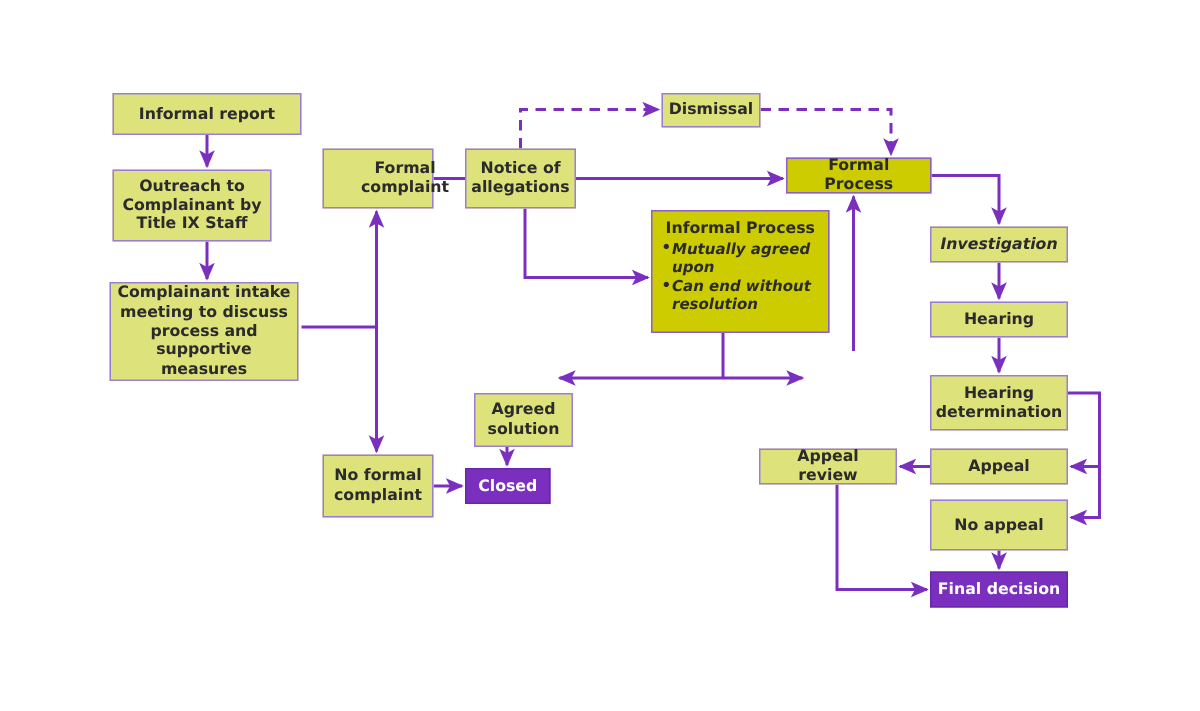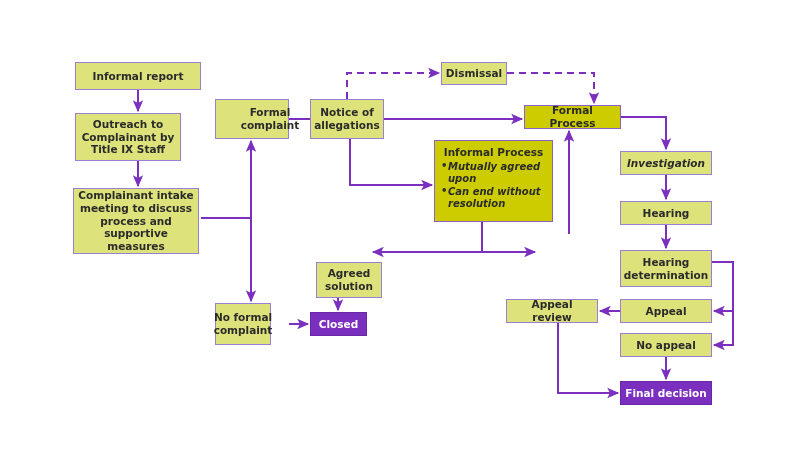--- a/index.html
+++ b/index.html
@@ -100,21 +100,21 @@
   </div>
 
   <div class="node" style="left:73px;top:188px;width:126px;height:66px;">
     <span>Complainant intake meeting to discuss process and supportive measures</span>
   </div>
 
   <div class="node" style="left:215px;top:99px;width:74px;height:40px;padding-left:39px;">
     <span>Formal complaint</span>
   </div>
 
-  <div class="node" style="left:215px;top:303px;width:56px;height:42px;">
+  <div class="node" style="left:215px;top:303px;width:74px;height:42px;">
     <span>No formal complaint</span>
   </div>
 
   <div class="node" style="left:310px;top:99px;width:74px;height:40px;">
     <span>Notice of allegations</span>
   </div>
 
   <div class="node" style="left:441px;top:62px;width:66px;height:23px;">
     <span>Dismissal</span>
   </div>
@@ -155,21 +155,21 @@
   </div>
 
   <div class="node" style="left:506px;top:299px;width:92px;height:24px;">
     <span>Appeal review</span>
   </div>
 
   <div class="node" style="left:620px;top:299px;width:92px;height:24px;">
     <span>Appeal</span>
   </div>
 
-  <div class="node" style="left:620px;top:333px;width:92px;height:24px;">
+  <div class="node" style="left:620px;top:333px;width:92px;height:34px;">
     <span>No appeal</span>
   </div>
 
   <div class="node term" style="left:620px;top:381px;width:92px;height:24px;justify-content:center;">
     <span>Final decision</span>
   </div>
 
 </div>
 
 </body></html>

